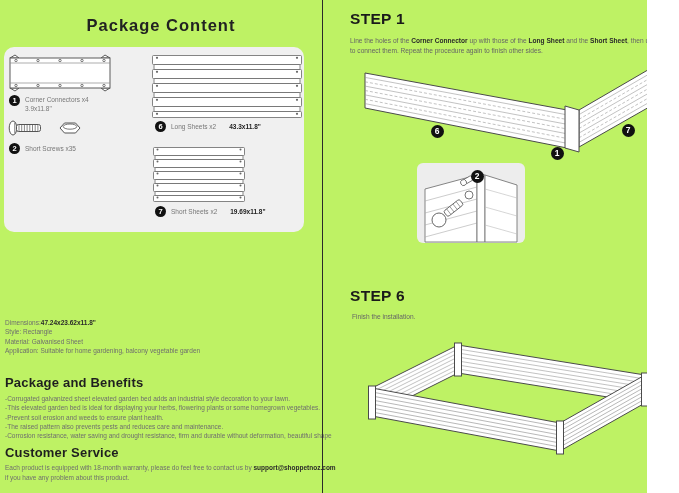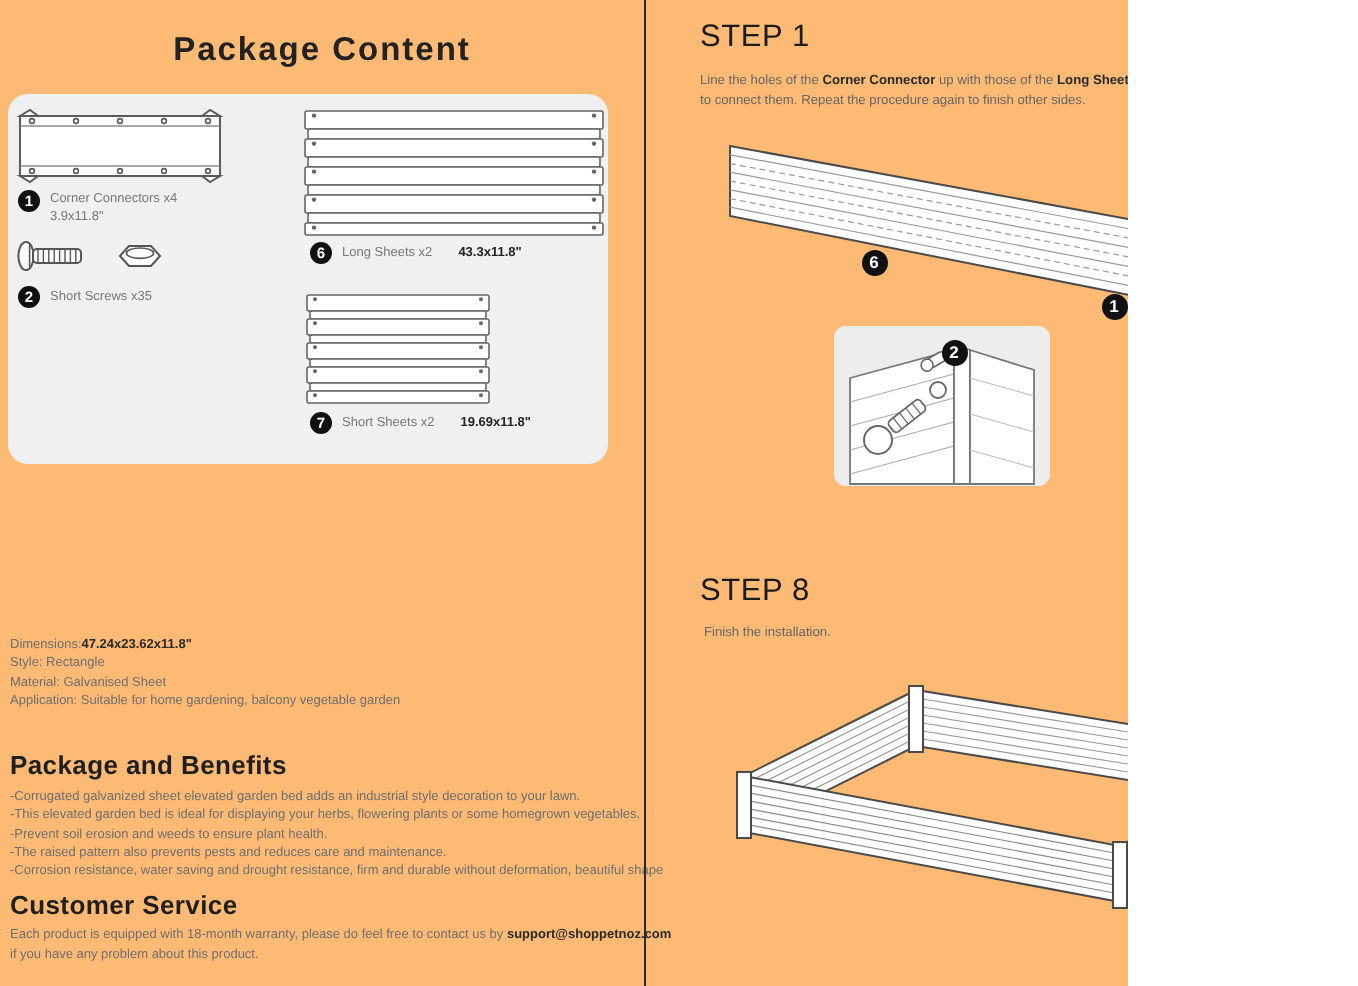--- a/index.html
+++ b/index.html
@@ -1,18 +1,18 @@
 <!DOCTYPE html>
 <html><head>
 <meta charset="utf-8">
 <style>
   * { margin:0; padding:0; box-sizing:border-box; }
   html,body { background:#fff; }
   .page {
-    position:relative; width:564px; height:493px; background:#fdba74;
+    position:relative; width:647px; height:493px; background:#bef264;
     font-family:"Liberation Sans", "DejaVu Sans", sans-serif; overflow:hidden;
     color:#6e6e6e;
   }
   .abs { position:absolute; }
   .title {
     left:0; top:16px; width:322px; text-align:center;
     font-size:16.5px; font-weight:600; letter-spacing:1px; color:#222;
   }
   .package-box {
     left:4px; top:47px; width:300px; height:185px;
@@ -25,21 +25,21 @@
     background:#111; color:#fff; font-size:7.5px; font-weight:bold;
     display:inline-flex; align-items:center; justify-content:center; line-height:1;
   }
   .badge.lg { width:13px; height:13px; font-size:8.5px; }
   .item-text { font-size:6.5px; color:#777; line-height:9px; white-space:nowrap; }
   .dims-bold { font-size:6.5px; font-weight:bold; color:#222; margin-left:8px; white-space:nowrap; }
   .sec-head { font-size:13px; font-weight:700; color:#1f1f1f; letter-spacing:0.2px; }
   .body-lines { font-size:6.5px; line-height:9.3px; color:#6e6e6e; white-space:nowrap; }
   .body-lines b, .rich b { color:#2a2a2a; font-weight:bold; }
   .divider { left:322px; top:0; width:1px; height:493px; background:#2a2a2a; }
-  .step-head { font-size:15.5px; font-weight:400; color:#1a1a1a; letter-spacing:0.3px; }
+  .step-head { font-size:15.5px; font-weight:700; color:#1a1a1a; letter-spacing:0.3px; }
   .rich { font-size:6.6px; line-height:9.8px; color:#666; white-space:nowrap; }
   .inset { background:#ededed; border-radius:6px; }
   .diagram-badge { position:absolute; }
   svg { display:block; }
 </style>
 </head>
 <body>
 
 <div class="page">
 
@@ -263,21 +263,21 @@
       <circle cx="52" cy="32" r="4" fill="#fff" stroke="#666" stroke-width="0.9"></circle>
 
       <g transform="rotate(-30 52 17)">
         <rect x="47" y="14" width="9" height="5" rx="1.5" fill="#fff" stroke="#666" stroke-width="0.8"></rect>
         <circle cx="46" cy="16.5" r="3" fill="#fff" stroke="#666" stroke-width="0.8"></circle>
       </g>
     </svg>
   </div>
   <div class="diagram-badge badge lg" style="left:470.5px; top:169.5px;">2</div>
 
-  <div class="abs step-head" style="left:350px; top:287px;">STEP 8</div>
+  <div class="abs step-head" style="left:350px; top:287px;">STEP 6</div>
   <div class="abs rich" style="left:352px; top:312px;">Finish the installation.</div>
 
   <svg class="abs" style="left:355px; top:336px;" width="310" height="125" viewBox="0 0 310 125">
 
     <polygon points="103,9 17,52 17,80 103,37" fill="#fff" stroke="#4a4a4a" stroke-width="1"></polygon>
     <g stroke="#999" stroke-width="0.6">
       <line x1="103" y1="13" x2="17" y2="56"></line>
         <line x1="103" y1="17" x2="17" y2="60"></line>
       <line x1="103" y1="21" x2="17" y2="64"></line>
         <line x1="103" y1="25" x2="17" y2="68"></line>

